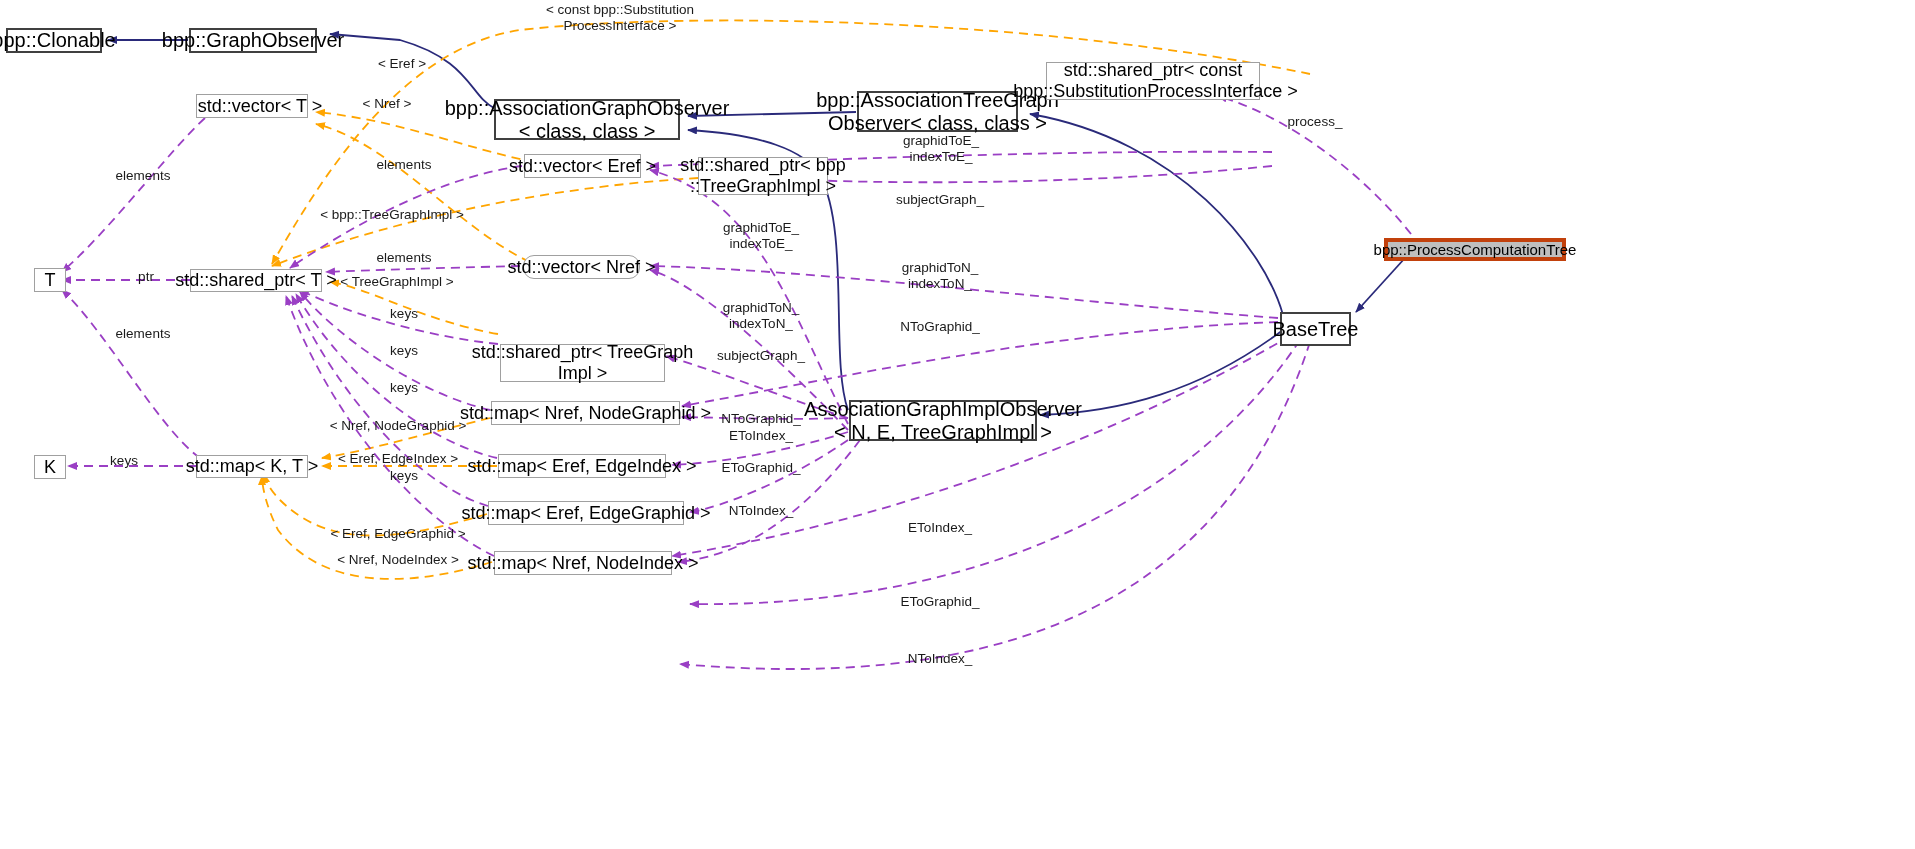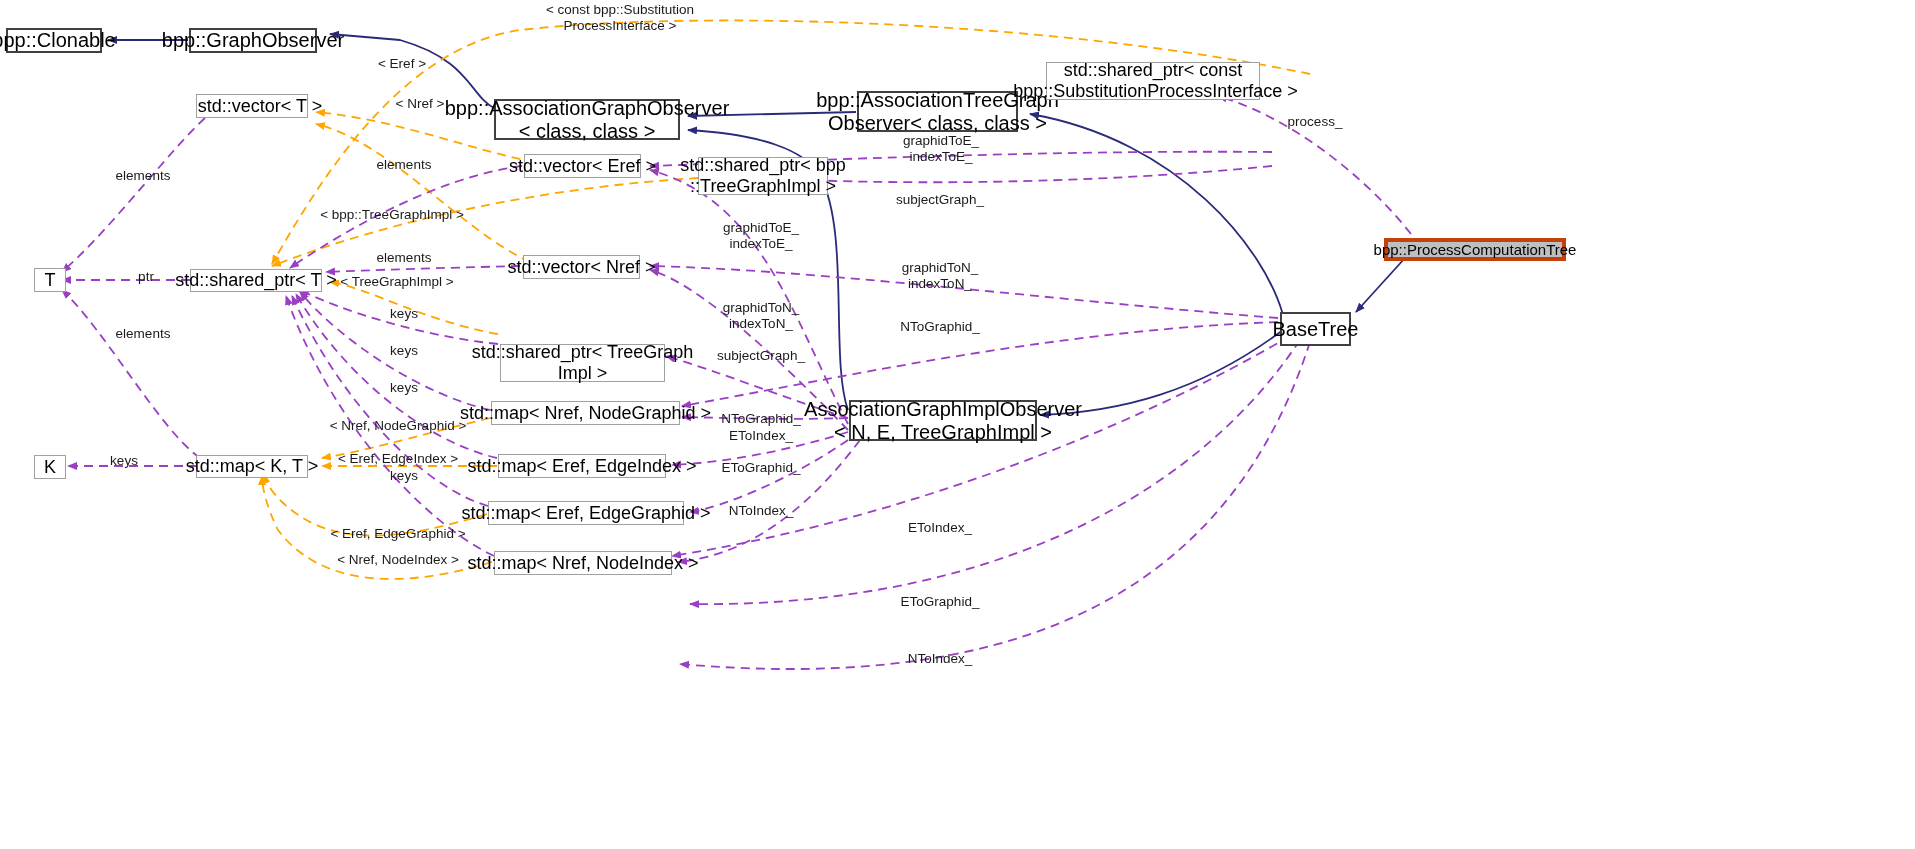--- a/index.html
+++ b/index.html
@@ -193,21 +193,21 @@
 
   <div class="node thin" style="left:698px; top:157px; width:130px; height:38px;">std::shared_ptr&lt; bpp
 ::TreeGraphImpl &gt;</div>
 
   <div class="node focus" style="left:1384px; top:238px; width:182px; height:23px;">bpp::ProcessComputationTree</div>
 
   <div class="node thin" style="left:34px; top:268px; width:32px; height:24px;">T</div>
 
   <div class="node thin" style="left:190px; top:269px; width:132px; height:23px;">std::shared_ptr&lt; T &gt;</div>
 
-  <div class="node thin" style="left:523px; top:255px; width:117px; height:24px;">std::vector&lt; Nref &gt;</div>
+  <div class="node thin" style="left:523px; top:255px; width:117px; height:24px;border-radius:11px;">std::vector&lt; Nref &gt;</div>
 
   <div class="node thin" style="left:500px; top:319px; width:165px; height:38px;margin-top:25px;">std::shared_ptr&lt; TreeGraph
 Impl &gt;</div>
 
   <div class="node thick" style="left:1280px; top:312px; width:71px; height:34px;">BaseTree</div>
 
   <div class="node thin" style="left:491px; top:401px; width:189px; height:24px;">std::map&lt; Nref, NodeGraphid &gt;</div>
 
   <div class="node thick" style="left:849px; top:400px; width:188px; height:41px;">AssociationGraphImplObserver
 &lt; N, E, TreeGraphImpl &gt;</div>
@@ -220,21 +220,21 @@
 
   <div class="node thin" style="left:488px; top:501px; width:196px; height:24px;">std::map&lt; Eref, EdgeGraphid &gt;</div>
 
   <div class="node thin" style="left:494px; top:551px; width:178px; height:24px;">std::map&lt; Nref, NodeIndex &gt;</div>
 
   <div class="edge-label" style="left:620px; top:2px;">&lt; const bpp::Substitution
 ProcessInterface &gt;</div>
 
   <div class="edge-label" style="left:402px; top:56px;">&lt; Eref &gt;</div>
 
-  <div class="edge-label" style="left:420px; top:96px;text-align:center;">&lt; Nref &gt;</div>
+  <div class="edge-label" style="left:387px; top:96px;text-align:center;">&lt; Nref &gt;</div>
 
   <div class="edge-label" style="left:143px; top:168px;">elements</div>
 
   <div class="edge-label" style="left:404px; top:157px;">elements</div>
 
   <div class="edge-label" style="left:392px; top:207px;">&lt; bpp::TreeGraphImpl &gt;</div>
 
   <div class="edge-label" style="left:404px; top:250px;">elements</div>
 
   <div class="edge-label" style="left:146px; top:269px;">ptr</div>

